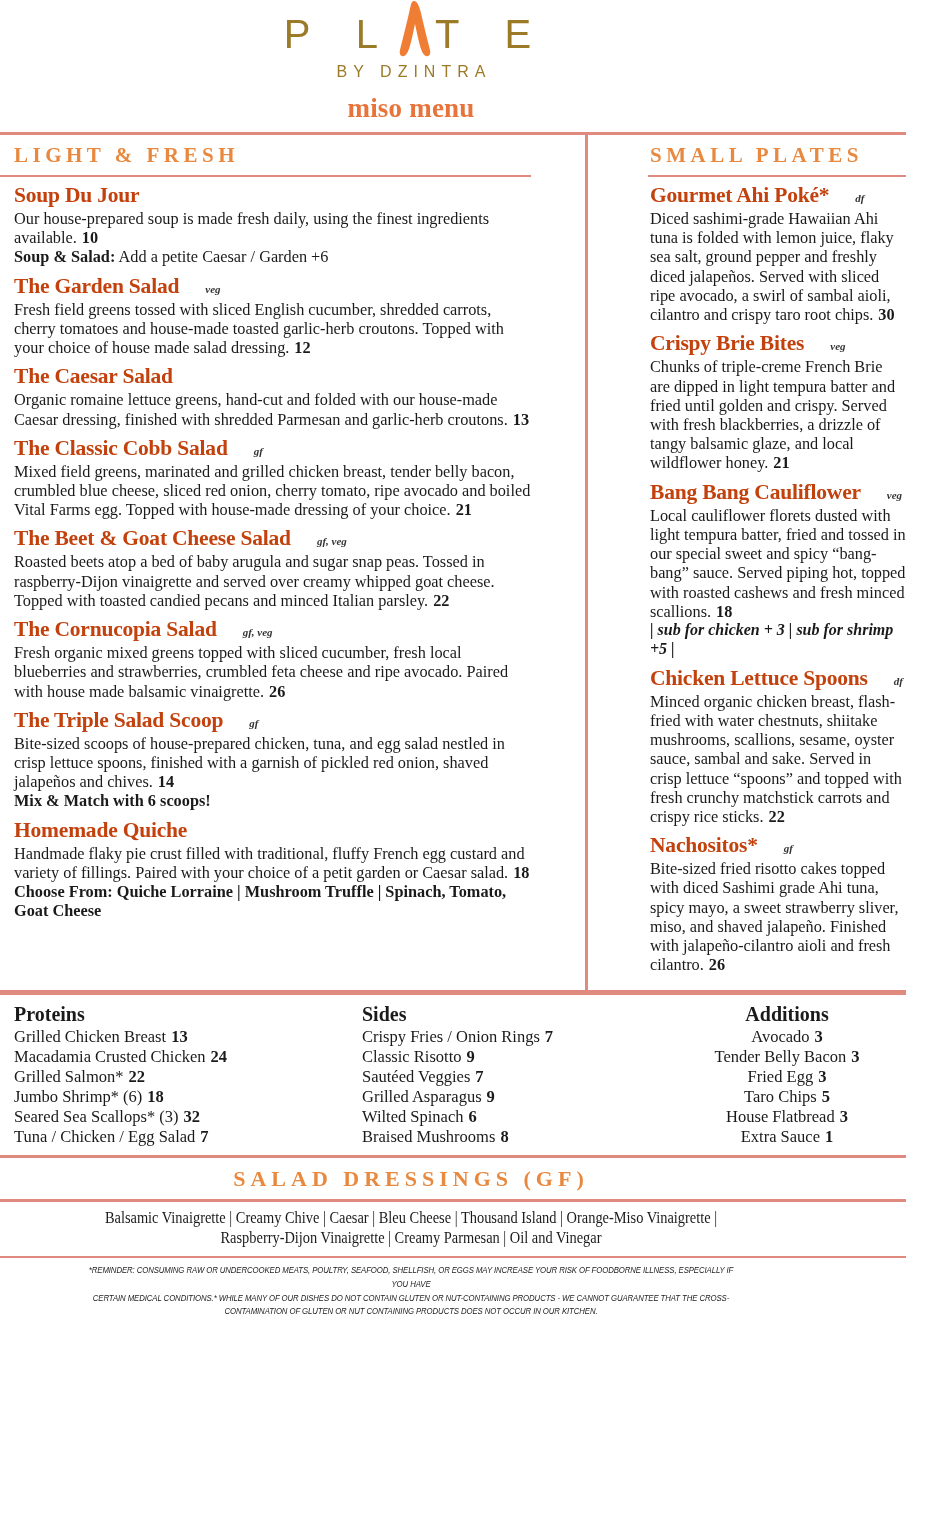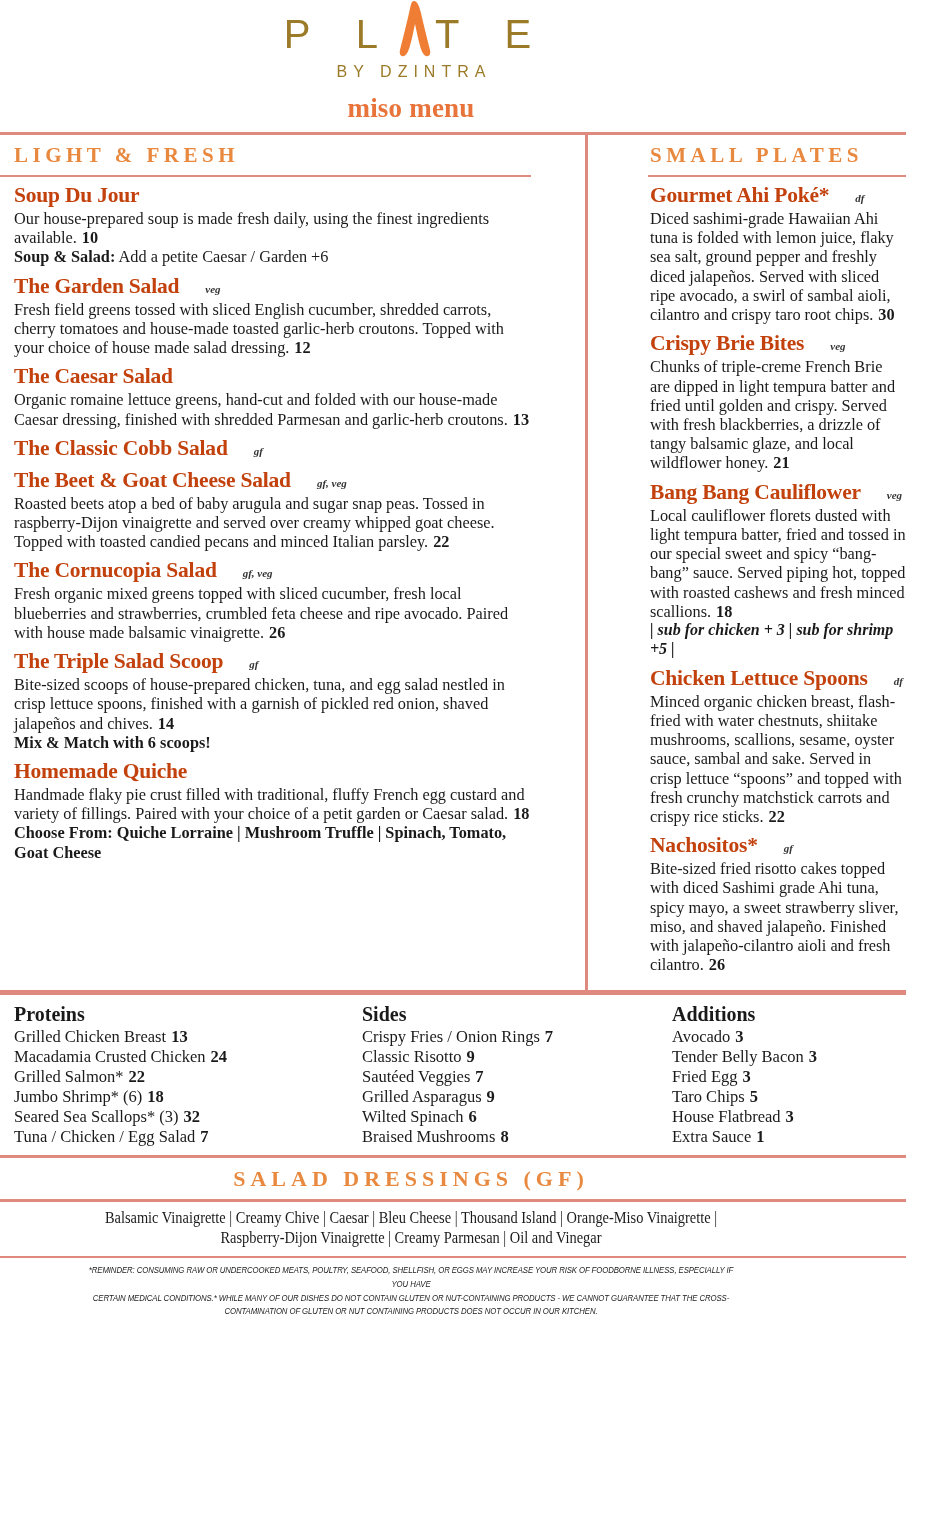--- a/index.html
+++ b/index.html
@@ -151,21 +151,21 @@
   }
   .addons {
     display: flex;
     width: 906px;
     margin: 0 auto;
     padding: 8px 0 8px 14px;
   }
   .addon-col { flex: 0 0 auto; }
   .addon-col.c1 { width: 348px; }
   .addon-col.c2 { width: 310px; }
-  .addon-col.c3 { width: 230px; }
+  .addon-col.c3 { width: 230px; text-align: center; }
   .addon-title {
     font-family: "Liberation Serif", "DejaVu Serif", serif;
     font-weight: bold;
     font-size: 20px;
     margin-bottom: 1px;
   }
   .addon-row {
     font-family: "Liberation Serif", "DejaVu Serif", serif;
     font-size: 16.5px;
     line-height: 1.22;
@@ -252,20 +252,21 @@
               <span class="item-name">The Caesar Salad</span>
             </div>
           <div class="item-desc"><span>Organic romaine lettuce greens, hand-cut and folded with our house-made Caesar dressing, finished with shredded Parmesan and garlic-herb croutons.</span><span class="price">13</span></div>
         </div>
 
         <div class="item">
           <div class="item-head">
               <span class="item-name">The Classic Cobb Salad</span>
               <span class="diet">gf</span>
             </div>
+          <div class="item-desc"><span>Mixed field greens, marinated and grilled chicken breast, tender belly bacon, crumbled blue cheese, sliced red onion, cherry tomato, ripe avocado and boiled Vital Farms egg. Topped with house-made dressing of your choice.</span><span class="price">21</span></div>
         </div>
 
         <div class="item">
           <div class="item-head">
               <span class="item-name">The Beet &amp; Goat Cheese Salad</span>
               <span class="diet">gf, veg</span>
             </div>
           <div class="item-desc"><span>Roasted beets atop a bed of baby arugula and sugar snap peas. Tossed in raspberry-Dijon vinaigrette and served over creamy whipped goat cheese. Topped with toasted candied pecans and minced Italian parsley.</span><span class="price">22</span></div>
         </div>
 

